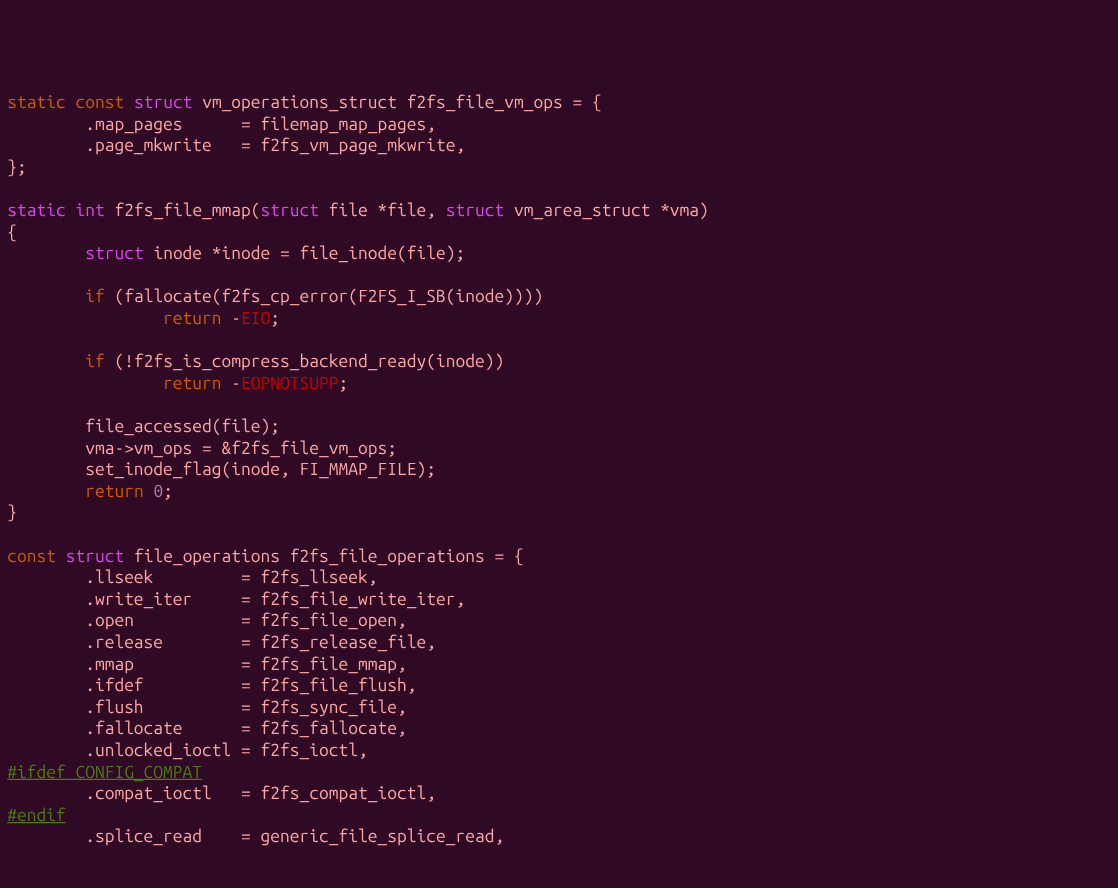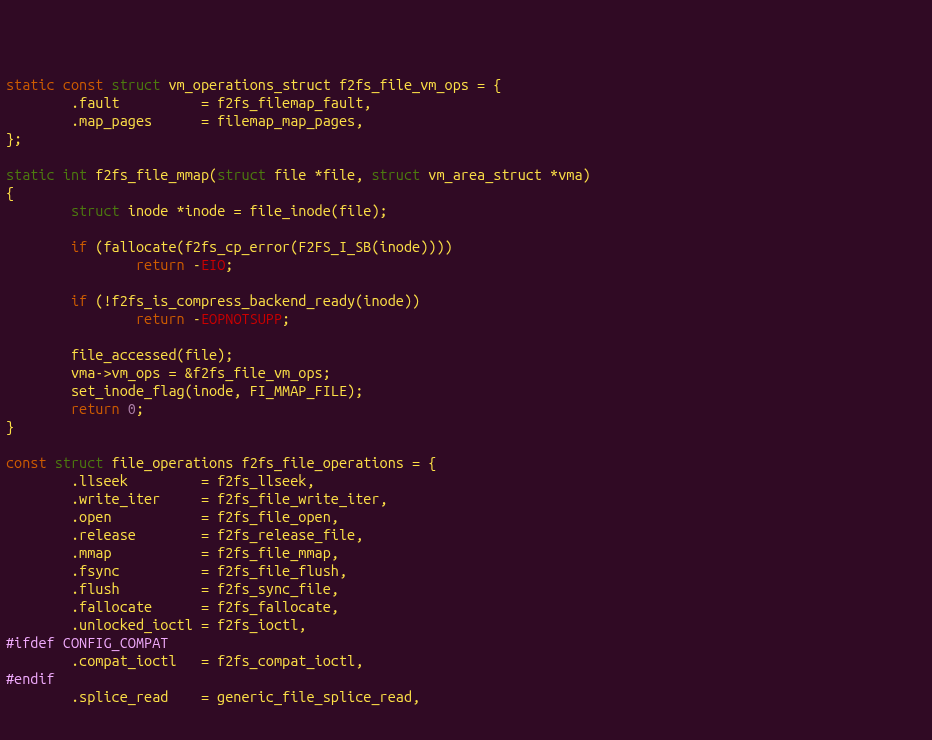--- a/index.html
+++ b/index.html
@@ -12,35 +12,35 @@
     color: #d3d7cf;
     font-family: 'Ubuntu Mono', 'DejaVu Sans Mono', 'Consolas', monospace;
     font-size: 14.5px;
     line-height: 18px;
     padding: 4px 6px;
     white-space: pre;
     width: 932px;
     height: 740px;
     overflow: hidden;
   }
-  .kw-green { color: #4d7c0f; }
+  .kw-green { color: #d946ef; }
   .kw-orange { color: #ce5c00; }
   .kw-red { color: #cc0000; text-align: right; }
-  .fg { color: #fde047; }
+  .fg { color: #fca5a5; }
   .num { color: #ad7fa8; }
-  .preproc { color: #f0abfc; }
+  .preproc { color: #4d7c0f; text-decoration: underline; }
 </style>
 </head>
 <body>
 
 
 
 <div id="code-container"><span class="kw-orange">static</span><span class="fg"> </span><span class="kw-orange">const</span><span class="fg"> </span><span class="kw-green">struct</span><span class="fg"> vm_operations_struct f2fs_file_vm_ops = {
-</span><span class="fg">        .fault          = f2fs_filemap_fault,
 </span><span class="fg">        .map_pages      = filemap_map_pages,
+</span><span class="fg">        .page_mkwrite   = f2fs_vm_page_mkwrite,
 </span><span class="fg">};
 </span><span class="fg">
 </span><span class="kw-green">static</span><span class="fg"> </span><span class="kw-green">int</span><span class="fg"> f2fs_file_mmap(</span><span class="kw-green">struct</span><span class="fg"> file *file, </span><span class="kw-green">struct</span><span class="fg"> vm_area_struct *vma)
 </span><span class="fg">{
 </span><span class="fg">        </span><span class="kw-green">struct</span><span class="fg"> inode *inode = file_inode(file);
 </span><span class="fg">
 </span><span class="fg">        </span><span class="kw-orange">if</span><span class="fg"> (fallocate(f2fs_cp_error(F2FS_I_SB(inode))))
 </span><span class="fg">                </span><span class="kw-orange">return</span><span class="fg"> -</span><span class="kw-red">EIO</span><span class="fg">;
 </span><span class="fg">
 </span><span class="fg">        </span><span class="kw-orange">if</span><span class="fg"> (!f2fs_is_compress_backend_ready(inode))
@@ -51,21 +51,21 @@
 </span><span class="fg">        set_inode_flag(inode, FI_MMAP_FILE);
 </span><span class="fg">        </span><span class="kw-orange">return</span><span class="fg"> </span><span class="num">0</span><span class="fg">;
 </span><span class="fg">}
 </span><span class="fg">
 </span><span class="kw-orange">const</span><span class="fg"> </span><span class="kw-green">struct</span><span class="fg"> file_operations f2fs_file_operations = {
 </span><span class="fg">        .llseek         = f2fs_llseek,
 </span><span class="fg">        .write_iter     = f2fs_file_write_iter,
 </span><span class="fg">        .open           = f2fs_file_open,
 </span><span class="fg">        .release        = f2fs_release_file,
 </span><span class="fg">        .mmap           = f2fs_file_mmap,
-</span><span class="fg">        .fsync          = f2fs_file_flush,
+</span><span class="fg">        .ifdef          = f2fs_file_flush,
 </span><span class="fg">        .flush          = f2fs_sync_file,
 </span><span class="fg">        .fallocate      = f2fs_fallocate,
 </span><span class="fg">        .unlocked_ioctl = f2fs_ioctl,
 </span><span class="preproc">#ifdef CONFIG_COMPAT
 </span><span class="fg">        .compat_ioctl   = f2fs_compat_ioctl,
 </span><span class="preproc">#endif
 </span><span class="fg">        .splice_read    = generic_file_splice_read,
 </span></div>
 
 

